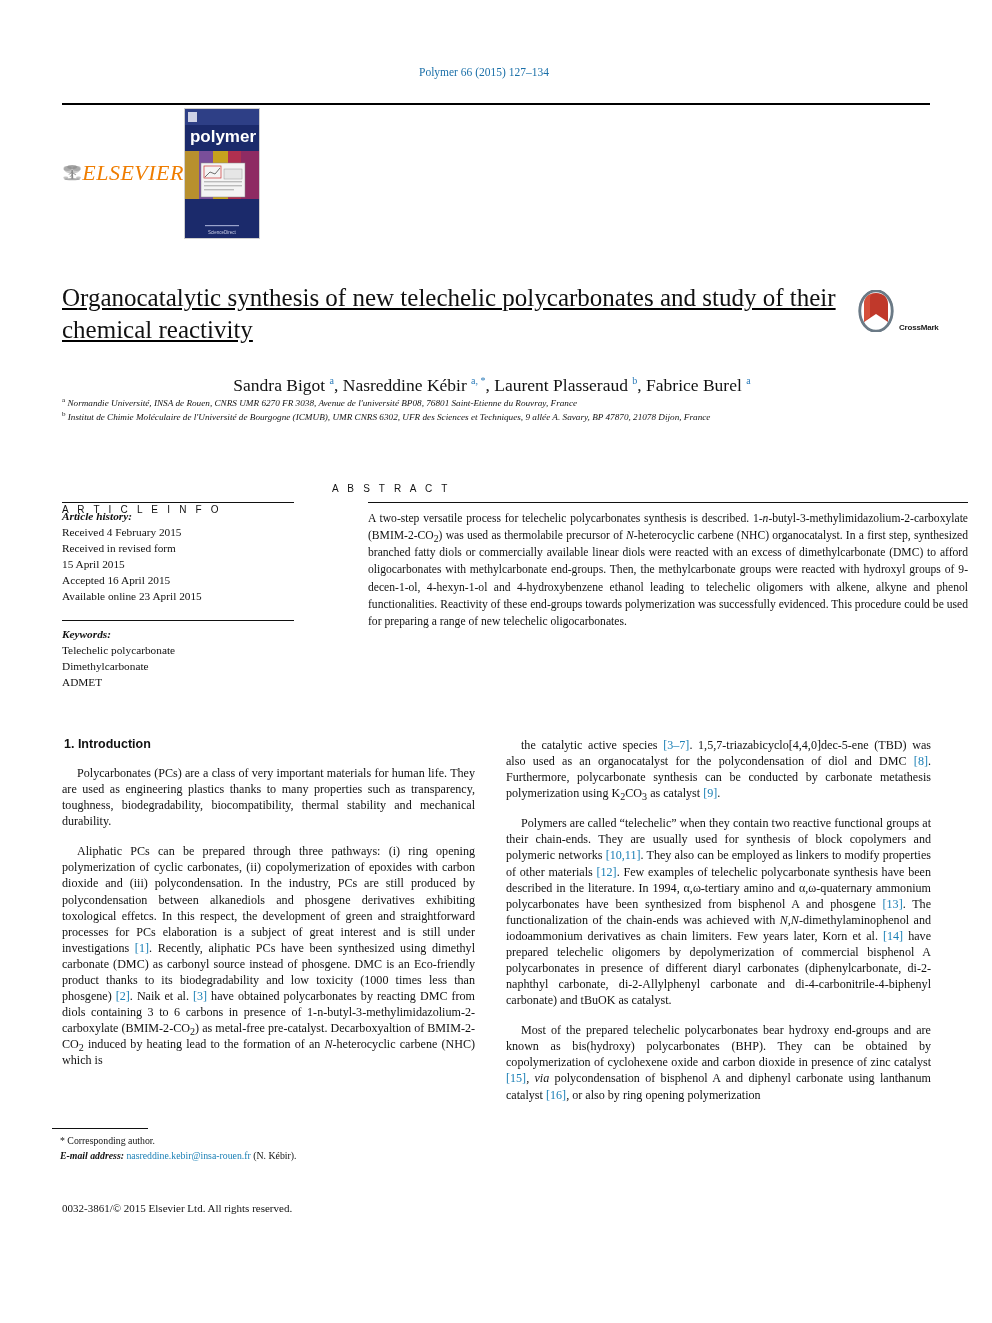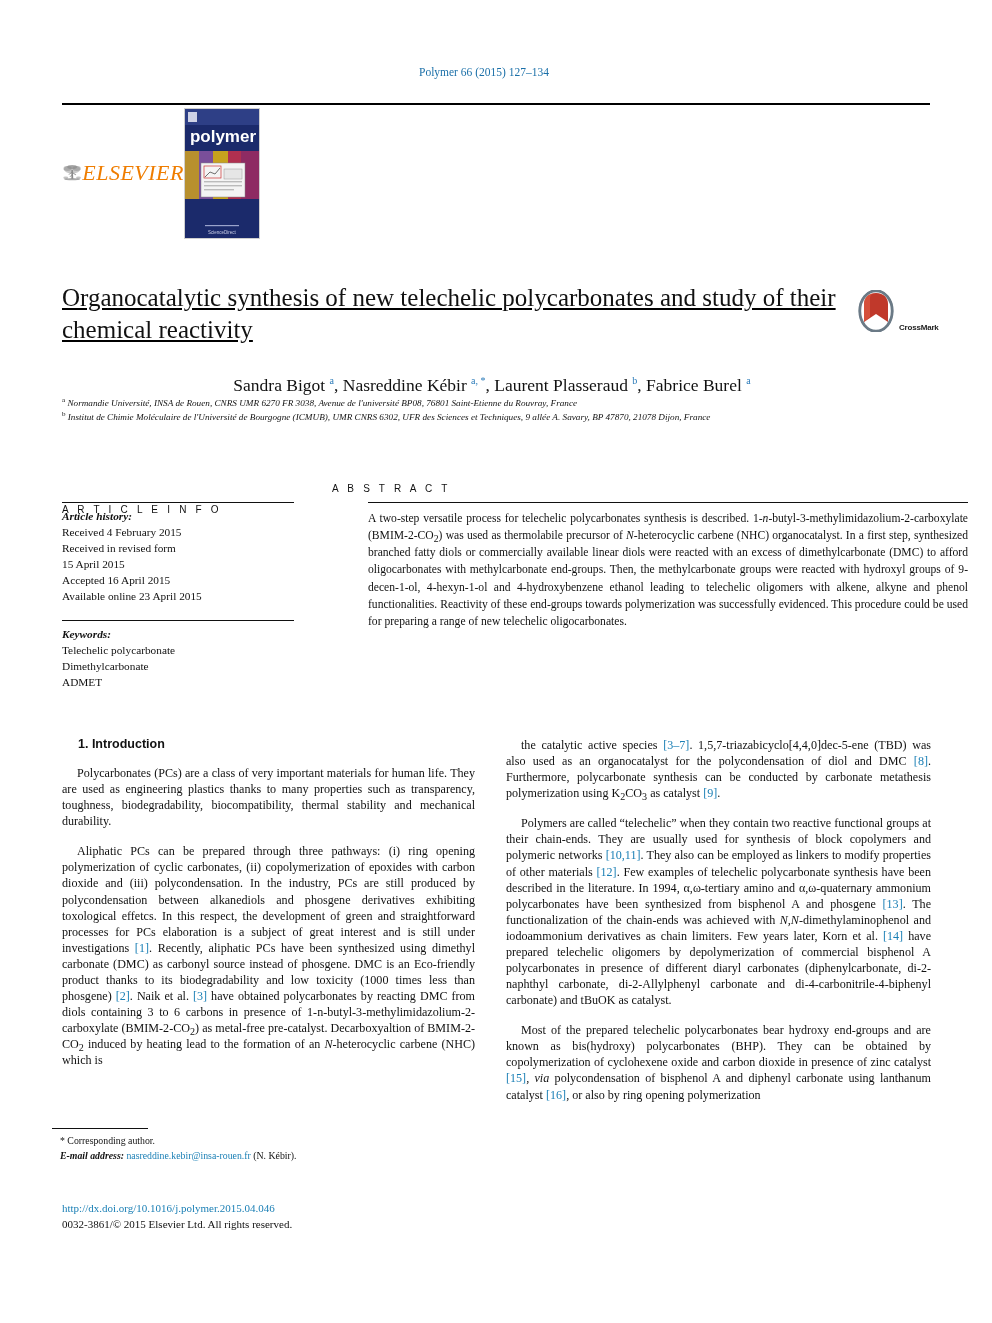--- a/index.html
+++ b/index.html
@@ -241,21 +241,21 @@
   .col-right {
     position: absolute;
     top: 737px;
     left: 506px;
     width: 425px;
   }
   .sec-title {
     font-family: "Liberation Sans", sans-serif;
     font-size: 12.5px;
     font-weight: bold;
-    margin: 0 0 14px 16px;
+    margin: 0 0 14px 2px;
     color: #111;
   }
   .body-p {
     font-family: "Liberation Serif", serif;
     font-size: 12.1px;
     line-height: 1.33;
     text-align: justify;
     text-indent: 15px;
     margin: 0;
     color: #111;
@@ -424,17 +424,16 @@
     <div class="footnote-rule"></div>
     <div class="footnote-text">* Corresponding author.</div>
     <div class="footnote-text">
       <span class="em">E-mail address:</span>
       <span class="mail">nasreddine.kebir@insa-rouen.fr</span>
       <span>(N. Kébir).</span>
     </div>
   </div>
 
   <div class="page-footer">
-    <div class="doi">http://dx.doi.org/10.1016/j.polymer.2015.04.046</div>
     <div>0032-3861/© 2015 Elsevier Ltd. All rights reserved.</div>
   </div>
 
 </div>
 
 </body></html>

